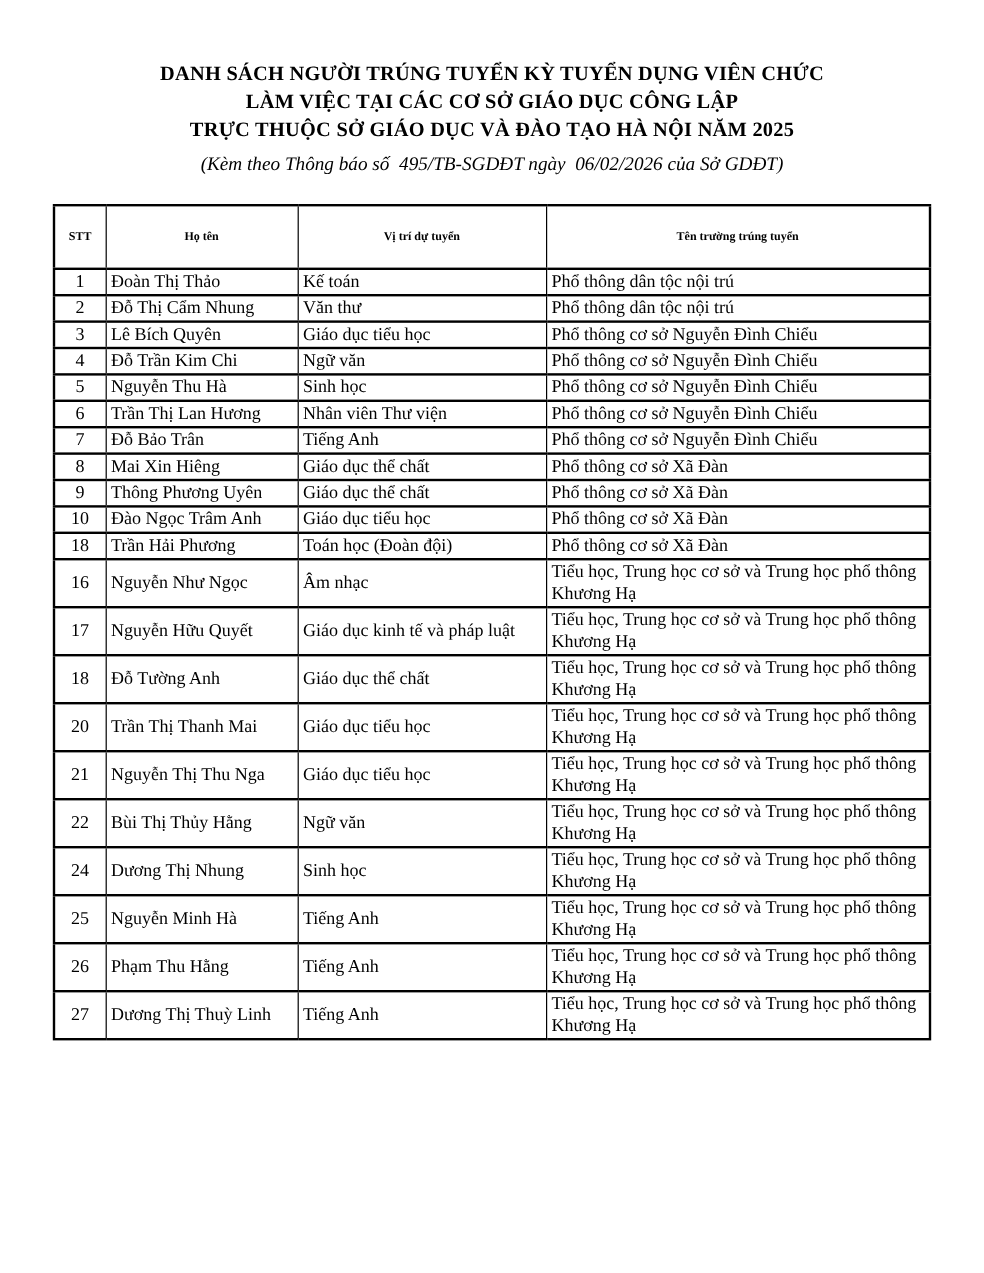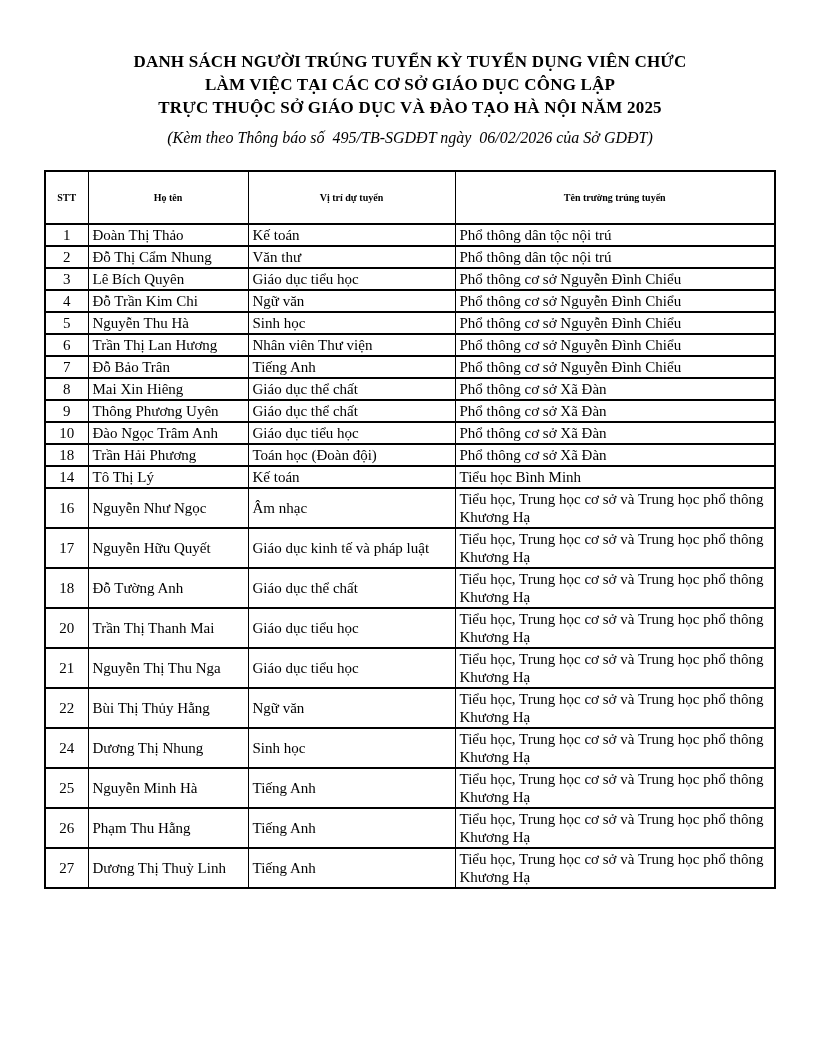--- a/index.html
+++ b/index.html
@@ -169,26 +169,20 @@
   </tr>
 
   <tr>
     <td class="c-stt">18</td>
     <td class="c-name">Trần Hải Phương</td>
     <td class="c-pos">Toán học (Đoàn đội)</td>
     <td class="c-school">Phổ thông cơ sở Xã Đàn</td>
   </tr>
 
 
-  <tr>
-    <td class="c-stt">14</td>
-    <td class="c-name">Tô Thị Lý</td>
-    <td class="c-pos">Kế toán</td>
-    <td class="c-school">Tiểu học Bình Minh</td>
-  </tr>
 
 
   <tr>
     <td class="c-stt">16</td>
     <td class="c-name">Nguyễn Như Ngọc</td>
     <td class="c-pos">Âm nhạc</td>
     <td class="c-school">Tiểu học, Trung học cơ sở và Trung học phổ thông Khương Hạ</td>
   </tr>
 
   <tr>

